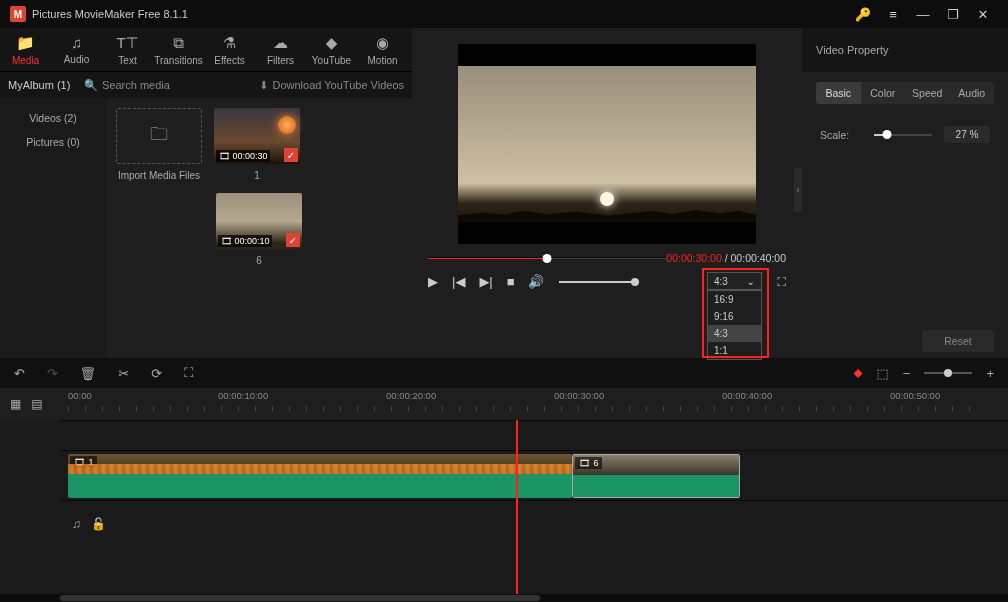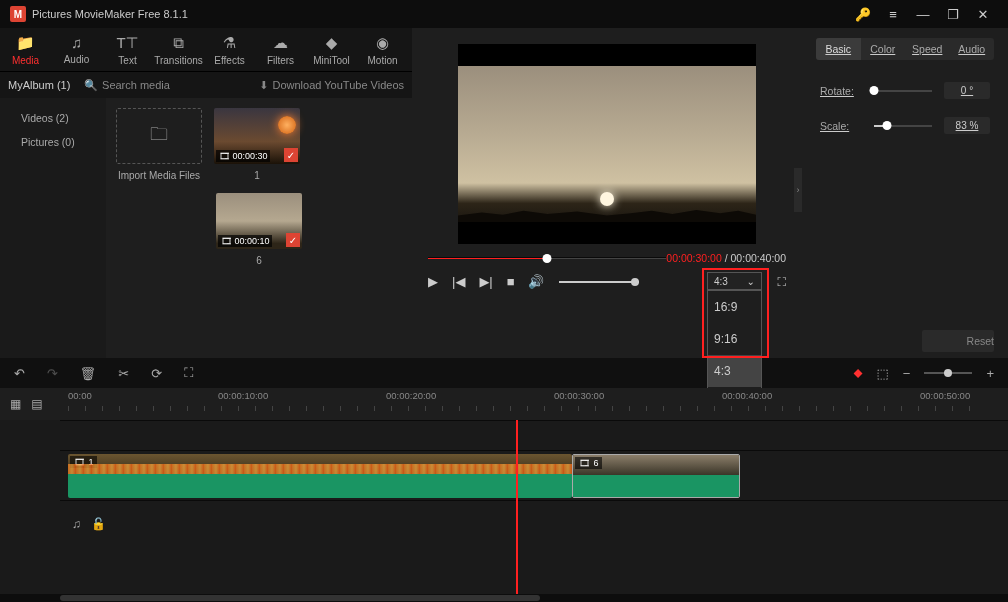--- a/index.html
+++ b/index.html
@@ -26,21 +26,21 @@
 .tooltab .ticon { font-size: 15px; }
 
 
 .mediahead { height: 26px; background: #151515; display: flex; align-items: center; padding: 0 8px; gap: 14px; }
 .mediahead .album { color: #ccc; }
 .mediahead .searchicon { display: flex; align-items: center; gap: 4px; color: #888; }
 .mediahead .dlyt { margin-left: auto; color: #888; display: flex; align-items: center; gap: 4px; }
 
 .mediabody { flex: 1; display: flex; background: #1e1e1e; }
 .medialeft { width: 106px; background: #1a1a1a; padding: 8px 0; }
-.medialeft .cat { padding: 6px 21px; color: #aaa; cursor: pointer; font-size: 10.5px; }
+.medialeft .cat { padding: 6px 21px; color: #aaa; cursor: pointer; font-size: 10.5px; text-align: center; }
 .mediagrid { flex: 1; padding: 10px; display: flex; gap: 12px; flex-wrap: wrap; align-content: flex-start; }
 .mediaitem { display: flex; flex-direction: column; align-items: center; gap: 6px; }
 .mediaitem .thumb { width: 86px; height: 56px; background: #333; position: relative; border-radius: 2px; }
 .mediaitem .thumb.dashed { border: 1.5px dashed #555; background: transparent; display: flex; align-items: center; justify-content: center; color: #aaa; font-size: 18px; }
 .mediaitem .label { font-size: 10px; color: #aaa; }
 .mediaitem .dur { position: absolute; bottom: 2px; left: 2px; background: rgba(0,0,0,0.7); color: #fff; font-size: 9px; padding: 1px 3px; display: flex; align-items: center; gap: 2px; }
 .mediaitem .check { position: absolute; bottom: 2px; right: 2px; width: 14px; height: 14px; background: #d43; color: #fff; font-size: 10px; display: flex; align-items: center; justify-content: center; }
 
 
 .panelhd { height: 44px; background: #151515; display: flex; align-items: center; padding: 0 14px; color: #aaa; font-size: 11px; }
@@ -57,38 +57,38 @@
 .scrubber .time { font-size: 10.5px; color: #ccc; }
 .scrubber .time .cur { color: #ff2020; }
 .playctrl { width: 100%; display: flex; align-items: center; gap: 14px; margin-top: 10px; position: relative; }
 .playctrl .btn { color: #ccc; font-size: 13px; cursor: pointer; }
 .playctrl .vol { width: 80px; height: 2px; background: #ccc; position: relative; }
 .playctrl .vol::after { content:''; position:absolute; right:0; top:-3px; width:8px; height:8px; background:#ccc; border-radius:50%; }
 .aspect { position: absolute; right: 24px; width: 55px; }
 .aspect-sel { height: 18px; border: 1px solid #555; background: #222; display: flex; align-items: center; padding: 0 6px; color: #ccc; font-size: 10px; cursor: pointer; }
 .aspect-sel .chev { margin-left: auto; }
 .aspect-list { border: 1px solid #555; background: #1e1e1e; }
-.aspect-list .opt { padding: 9px 6px; font-size: 12px; cursor: pointer; }
+.aspect-list .opt { padding: 3px 6px; font-size: 10px; cursor: pointer; }
 .aspect-list .opt.sel { background: #444; }
 .aspect-outline { position: absolute; border: 2px solid #ff2020; pointer-events: none; }
 .playctrl .fs { position: absolute; right: 0; color:#ccc; font-size: 12px; cursor:pointer; }
 
 
 .proptabs { display: flex; gap: 0; background: #2a2a2a; border-radius: 3px; overflow: hidden; margin: 10px 14px; }
 .proptabs .pt { flex: 1; text-align: center; padding: 5px 0; font-size: 10.5px; cursor: pointer; color: #aaa; }
 .proptabs .pt.active { background: #3b3b3b; color: #ddd; }
 .propbody { padding: 12px 18px; display: flex; flex-direction: column; gap: 18px; }
 .proprow { display: flex; align-items: center; gap: 12px; font-size: 10.5px; }
 .proprow .lbl { width: 42px; color: #aaa; }
 .proprow .valbox { margin-left: auto; width: 46px; text-align: center; background: #2a2a2a; padding: 3px 0; border-radius: 2px; font-size: 10px; }
 .flipbtn { width: 22px; height: 22px; background: #2a2a2a; display: flex; align-items: center; justify-content: center; cursor: pointer; border-radius: 2px; }
 .slider { flex: 1; height: 2px; background: #444; position: relative; }
 .slider .sfill { position: absolute; left: 0; top: 0; height: 100%; background: #ccc; }
 .slider .shandle { position: absolute; top: -4px; width: 9px; height: 9px; background: #fff; border-radius: 50%; transform: translateX(-50%); }
-.resetbtn { position: absolute; bottom: 6px; right: 14px; width: 72px; padding: 5px 0; background: #2a2a2a; text-align: right; color: #888; font-size: 10.5px; cursor: pointer; border-radius: 2px; }
+.resetbtn { position: absolute; bottom: 6px; right: 14px; width: 72px; padding: 5px 0; background: #2a2a2a; text-align: center; color: #888; font-size: 10.5px; cursor: pointer; border-radius: 2px; }
 .sidetab { position: absolute; left: -8px; top: 140px; width: 8px; height: 44px; background: #2a2a2a; display:flex; align-items:center; justify-content:center; cursor:pointer; font-size:9px; color:#888; }
 
 
 .timeline { height: 244px; background: #1a1a1a; display: flex; flex-direction: column; }
 .timebar { height: 30px; background: #101010; display: flex; align-items: center; padding: 0 14px; gap: 22px; }
 .timebar .tbtn { color: #aaa; font-size: 13px; cursor: pointer; }
 .timebar .right { margin-left: auto; display: flex; align-items: center; gap: 14px; }
 .timebar .red { color: #ff3030; }
 .zoomslider { width: 48px; height: 2px; background: #555; position: relative; }
 .zoomslider::after { content:''; position:absolute; left:50%; top:-3px; width:8px; height:8px; background:#ccc; border-radius:50%; transform:translateX(-50%);}
@@ -149,21 +149,21 @@
       <div class="tooltab">
           <span class="ticon">⚗</span>
           <span>Effects</span>
         </div>
       <div class="tooltab">
           <span class="ticon">☁</span>
           <span>Filters</span>
         </div>
       <div class="tooltab">
           <span class="ticon">◆</span>
-          <span>MiniTool</span>
+          <span>YouTube</span>
         </div>
       <div class="tooltab">
           <span class="ticon">◉</span>
           <span>Motion</span>
         </div>
     </div>
     <div class="mediahead">
       <span class="album">MyAlbum (1)</span>
       <span class="searchicon">
           <span>🔍</span>
@@ -243,43 +243,38 @@
             <div class="opt">1:1</div>
           </div>
         </div>
         <span class="fs">⛶</span>
       </div>
     </div>
   </div>
 
   <div class="col-right">
     <div class="sidetab">›</div>
-    <div style="flex:1;background:#1e1e1e;position:relative;text-decoration:underline;">
+    <div class="panelhd">
+      <span>Video Property</span>
+    </div>
+    <div style="flex:1;background:#1e1e1e;position:relative;">
       <div class="proptabs">
         <div class="pt active">Basic</div>
         <div class="pt">Color</div>
         <div class="pt">Speed</div>
         <div class="pt">Audio</div>
       </div>
       <div class="propbody">
-        <div class="proprow">
-          <span class="lbl">Rotate:</span>
-          <div class="slider">
-              <div class="sfill" style="width:0%"></div>
-              <div class="shandle" style="left:0%"></div>
-            </div>
-          <div class="valbox">0 °</div>
-        </div>
         <div class="proprow">
           <span class="lbl">Scale:</span>
           <div class="slider">
               <div class="sfill" style="width:22%"></div>
               <div class="shandle" style="left:22%"></div>
             </div>
-          <div class="valbox">83 %</div>
+          <div class="valbox">27 %</div>
         </div>
       </div>
       <div class="resetbtn">Reset</div>
     </div>
   </div>
 </div>
 
 <div class="timeline">
   <div class="timebar">
     <span class="tbtn">↶</span>
@@ -299,21 +294,21 @@
   <div class="ruler">
     <div class="headicons">
         <span>▦</span>
         <span>▤</span>
       </div>
     <span class="tick" style="left:68px">00:00</span>
     <span class="tick" style="left:218px">00:00:10:00</span>
     <span class="tick" style="left:386px">00:00:20:00</span>
     <span class="tick" style="left:554px">00:00:30:00</span>
     <span class="tick" style="left:722px">00:00:40:00</span>
-    <span class="tick" style="left:920px">00:00:50:00</span>
+    <span class="tick" style="left:890px">00:00:50:00</span>
   <div class="minor" style="left: 68px;"></div>
       <div class="minor" style="left: 85px;"></div>
       <div class="minor" style="left: 102px;"></div>
       <div class="minor" style="left: 119px;"></div>
       <div class="minor" style="left: 136px;"></div>
       <div class="minor" style="left: 153px;"></div>
       <div class="minor" style="left: 170px;"></div>
       <div class="minor" style="left: 187px;"></div>
       <div class="minor" style="left: 204px;"></div>
       <div class="minor" style="left: 221px;"></div>

